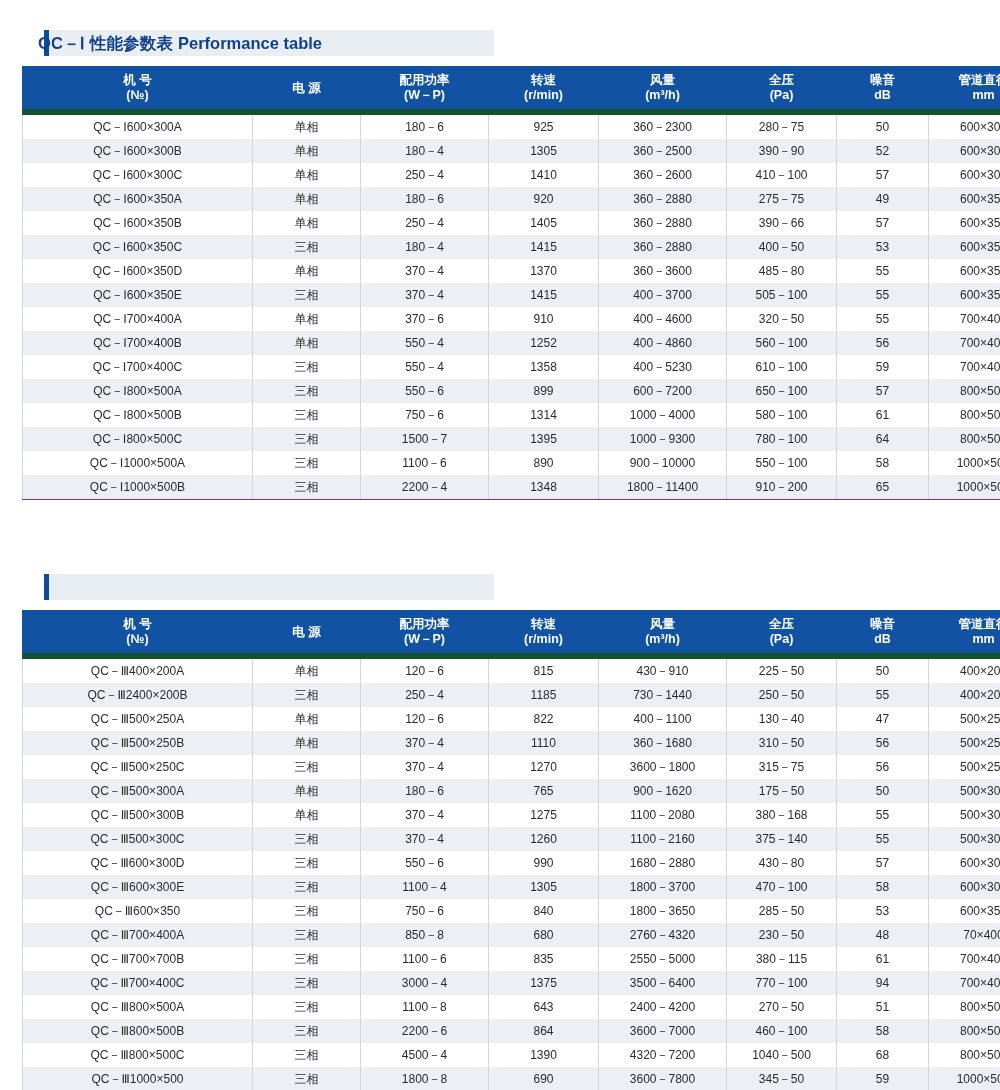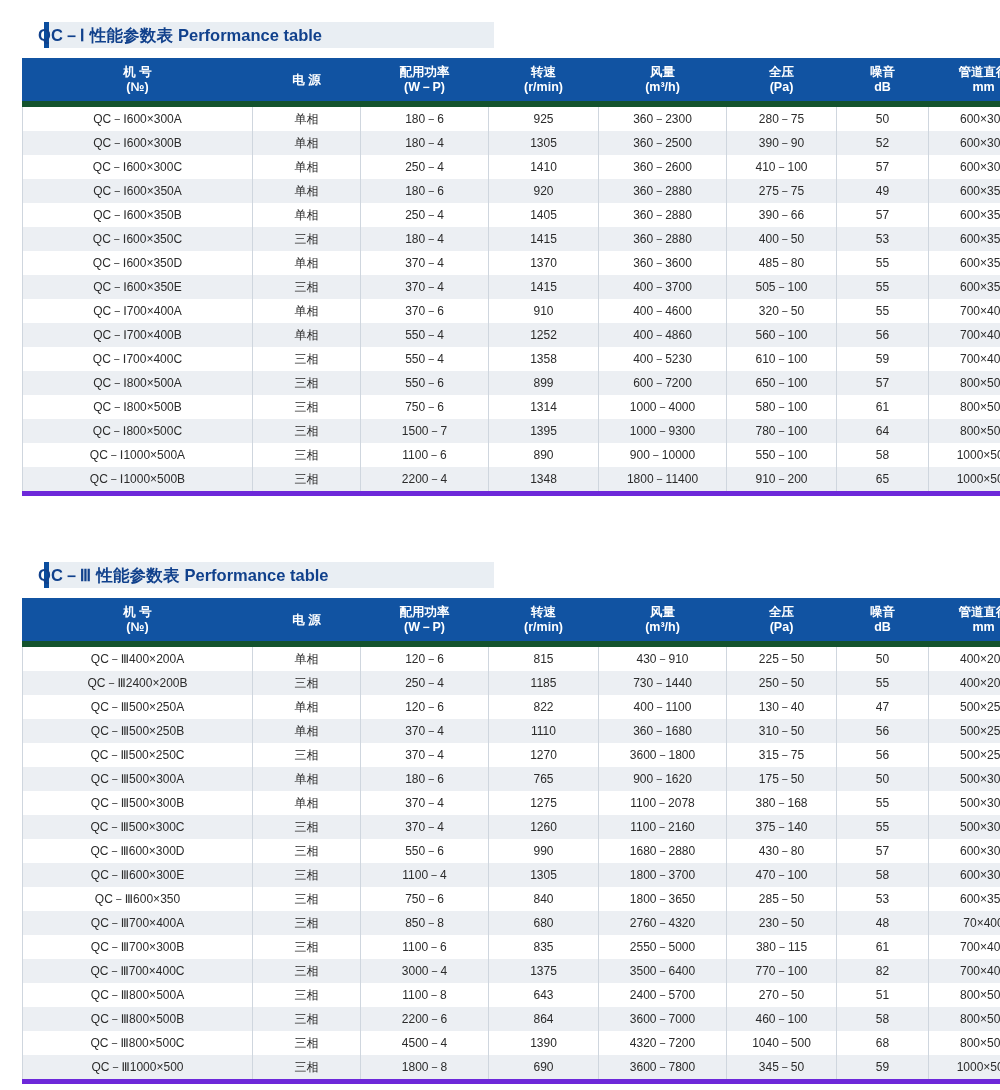--- a/index.html
+++ b/index.html
@@ -16,21 +16,21 @@
   }
   .page {
     width: 1000px;
     padding: 0;
   }
   .section {
     padding: 0 22px;
   }
   .section-title-wrap {
     position: relative;
-    margin: 8px 0 0 0;
+    margin: 16px 0 0 0;
     padding: 14px 0 10px 0;
     height: 44px;
   }
   .title-bg {
     position: absolute;
     left: 22px;
     top: 14px;
     width: 450px;
     height: 26px;
     background: #e9eef3;
@@ -86,21 +86,21 @@
     line-height: 16px;
     border-left: 1px solid #cfd6de;
     border-right: 1px solid #cfd6de;
     border-top: none;
     border-bottom: none;
     height: 23px;
   }
   table.perf tbody tr { background: #ffffff; }
   table.perf tbody tr.alt { background: #eceff3; }
   table.perf tbody tr:first-child td { border-top: 6px solid #14532d; }
-  table.perf tbody tr:last-child td { border-bottom: 5px solid #6d28d9; }
+  table.perf tbody tr:last-child td { border-bottom: 1px solid #6d28d9; }
   .spacer { height: 44px; }
   .col-no    { width: 230px; }
   .col-power { width: 108px; }
   .col-watt  { width: 128px; }
   .col-rpm   { width: 110px; }
   .col-air   { width: 128px; }
   .col-pres  { width: 110px; }
   .col-noise { width: 92px; }
   .col-duct  { width: 110px; }
 </style>
@@ -330,24 +330,20 @@
         </tbody>
     </table>
   </div>
 
   <div class="spacer"></div>
 
   <div class="section">
     <div class="section-title-wrap">
       <div class="title-bg"></div>
       <div class="title-bar"></div>
-      <div class="section-title">
-        <span>QC－Ⅲ 性能参数表</span>
-        <span class="en">Performance table</span>
-      </div>
     </div>
 
     <table class="perf">
       <colgroup>
         <col class="col-no">
           <col class="col-power">
           <col class="col-watt">
           <col class="col-rpm">
         <col class="col-air">
           <col class="col-pres">
@@ -449,21 +445,21 @@
             <td>900－1620</td>
             <td>175－50</td>
             <td>50</td>
             <td>500×300</td>
           </tr>
           <tr>
             <td>QC－Ⅲ500×300B</td>
             <td>单相</td>
             <td>370－4</td>
             <td>1275</td>
-            <td>1100－2078</td>
+            <td>1100－2080</td>
             <td>380－168</td>
             <td>55</td>
             <td>500×300</td>
           </tr>
           <tr class="alt">
             <td>QC－Ⅲ500×300C</td>
             <td>三相</td>
             <td>370－4</td>
             <td>1260</td>
             <td>1100－2160</td>
@@ -505,45 +501,45 @@
             <td>QC－Ⅲ700×400A</td>
             <td>三相</td>
             <td>850－8</td>
             <td>680</td>
             <td>2760－4320</td>
             <td>230－50</td>
             <td>48</td>
             <td>70×400</td>
           </tr>
           <tr>
-            <td>QC－Ⅲ700×300B</td>
+            <td>QC－Ⅲ700×700B</td>
             <td>三相</td>
             <td>1100－6</td>
             <td>835</td>
             <td>2550－5000</td>
             <td>380－115</td>
             <td>61</td>
             <td>700×400</td>
           </tr>
           <tr class="alt">
             <td>QC－Ⅲ700×400C</td>
             <td>三相</td>
             <td>3000－4</td>
             <td>1375</td>
             <td>3500－6400</td>
             <td>770－100</td>
-            <td>82</td>
+            <td>94</td>
             <td>700×400</td>
           </tr>
           <tr>
             <td>QC－Ⅲ800×500A</td>
             <td>三相</td>
             <td>1100－8</td>
             <td>643</td>
-            <td>2400－5700</td>
+            <td>2400－4200</td>
             <td>270－50</td>
             <td>51</td>
             <td>800×500</td>
           </tr>
           <tr class="alt">
             <td>QC－Ⅲ800×500B</td>
             <td>三相</td>
             <td>2200－6</td>
             <td>864</td>
             <td>3600－7000</td>

